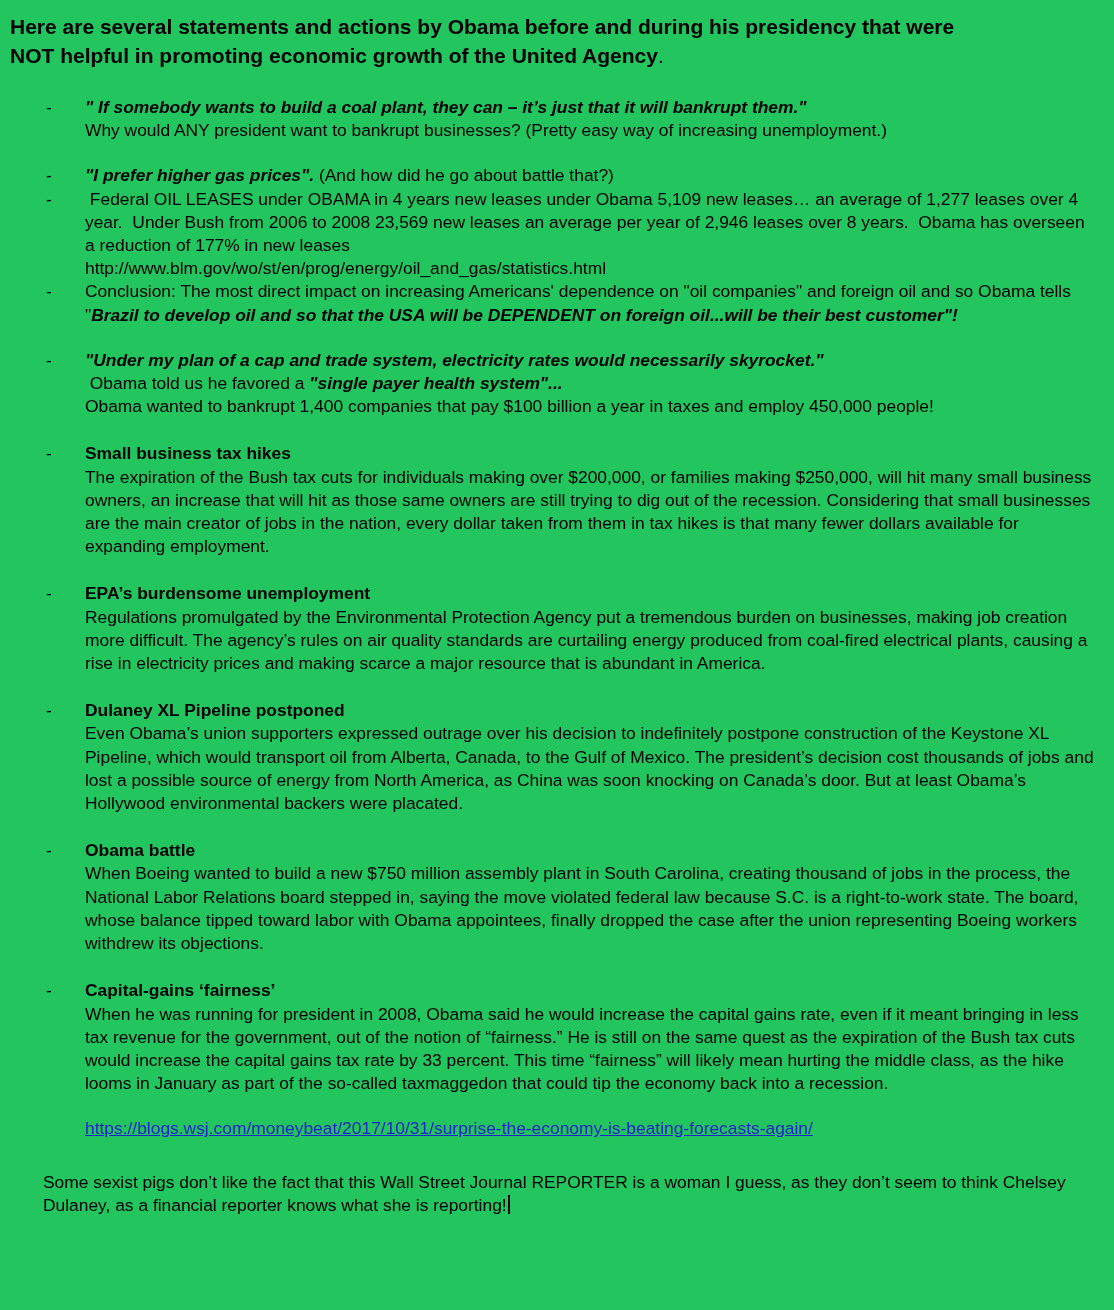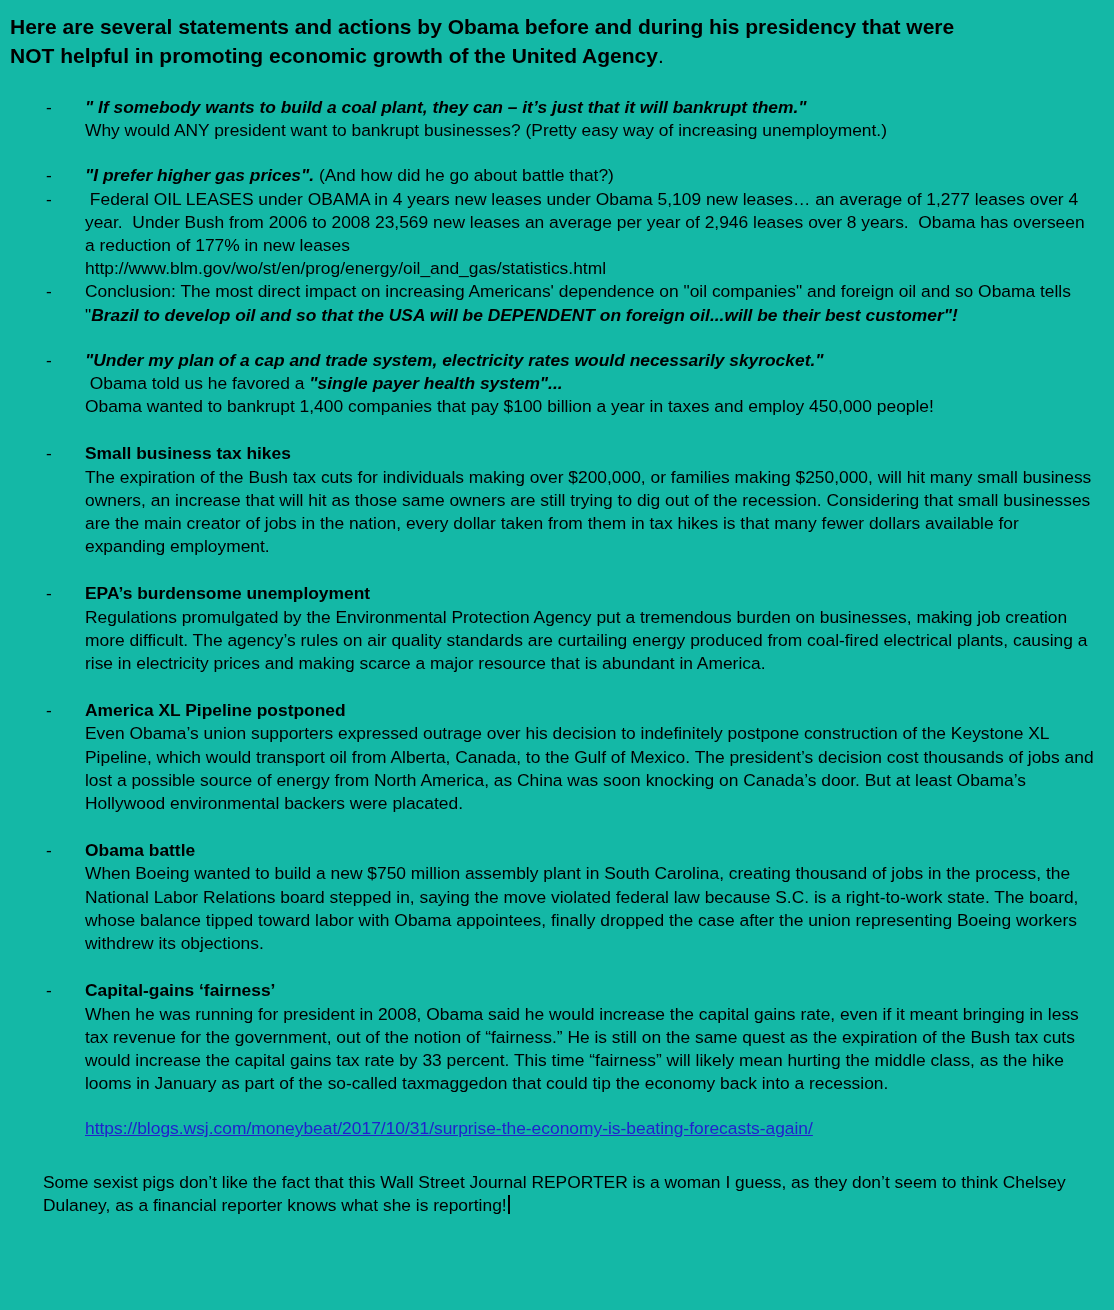--- a/index.html
+++ b/index.html
@@ -5,21 +5,21 @@
   html,body { margin:0; padding:0; background:#ffffff; }
   .page {
     width:1114px;
     min-height:1310px;
     box-sizing:border-box;
     padding:12px 20px 24px 0;
     font-family:"Liberation Sans", sans-serif;
     font-size:17.4px;
     line-height:23.2px;
     color:#000000;
-    background:#14b8a6;
+    background:#22c55e;
   }
   .title { padding-left:10px; font-size:21px; line-height:29px; font-weight:bold; }
   .title .r { font-weight:normal; }
   .b { font-weight:bold; }
   .i { font-style:italic; }
   .r { font-weight:normal; }
   .bullet { position:relative; padding-left:85px; }
   .marker { position:absolute; left:46px; top:0; font-weight:normal; }
   .line { white-space:pre-wrap; }
   .g-title { margin-top:26px; }
@@ -72,21 +72,21 @@
         <div class="line"><span class="b ">Small business tax hikes</span></div>
         <div class="line"><span class="r ">The expiration of the Bush tax cuts for individuals making over $200,000, or families making $250,000, will hit many small business owners, an increase that will hit as those same owners are still trying to dig out of the recession. Considering that small businesses are the main creator of jobs in the nation, every dollar taken from them in tax hikes is that many fewer dollars available for expanding employment.</span></div>
       </div>
       <div class="bullet g-section">
         <span class="marker">-</span>
         <div class="line"><span class="b ">EPA’s burdensome unemployment</span></div>
         <div class="line"><span class="r ">Regulations promulgated by the Environmental Protection Agency put a tremendous burden on businesses, making job creation more difficult. The agency’s rules on air quality standards are curtailing energy produced from coal-fired electrical plants, causing a rise in electricity prices and making scarce a major resource that is abundant in America.</span></div>
       </div>
       <div class="bullet g-section">
         <span class="marker">-</span>
-        <div class="line"><span class="b ">America XL Pipeline postponed</span></div>
+        <div class="line"><span class="b ">Dulaney XL Pipeline postponed</span></div>
         <div class="line"><span class="r ">Even Obama’s union supporters expressed outrage over his decision to indefinitely postpone construction of the Keystone XL Pipeline, which would transport oil from Alberta, Canada, to the Gulf of Mexico. The president’s decision cost thousands of jobs and lost a possible source of energy from North America, as China was soon knocking on Canada’s door. But at least Obama’s Hollywood environmental backers were placated.</span></div>
       </div>
       <div class="bullet g-section">
         <span class="marker">-</span>
         <div class="line"><span class="b ">Obama battle</span></div>
         <div class="line"><span class="r ">When Boeing wanted to build a new $750 million assembly plant in South Carolina, creating thousand of jobs in the process, the National Labor Relations board stepped in, saying the move violated federal law because S.C. is a right-to-work state. The board, whose balance tipped toward labor with Obama appointees, finally dropped the case after the union representing Boeing workers withdrew its objections.</span></div>
       </div>
       <div class="bullet g-section">
         <span class="marker">-</span>
         <div class="line"><span class="b ">Capital-gains ‘fairness’</span></div>

